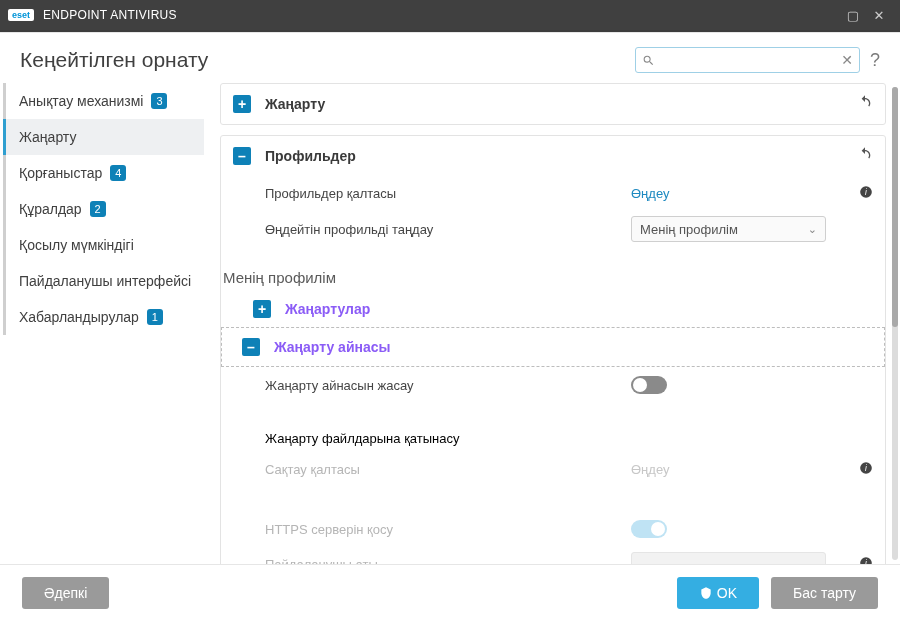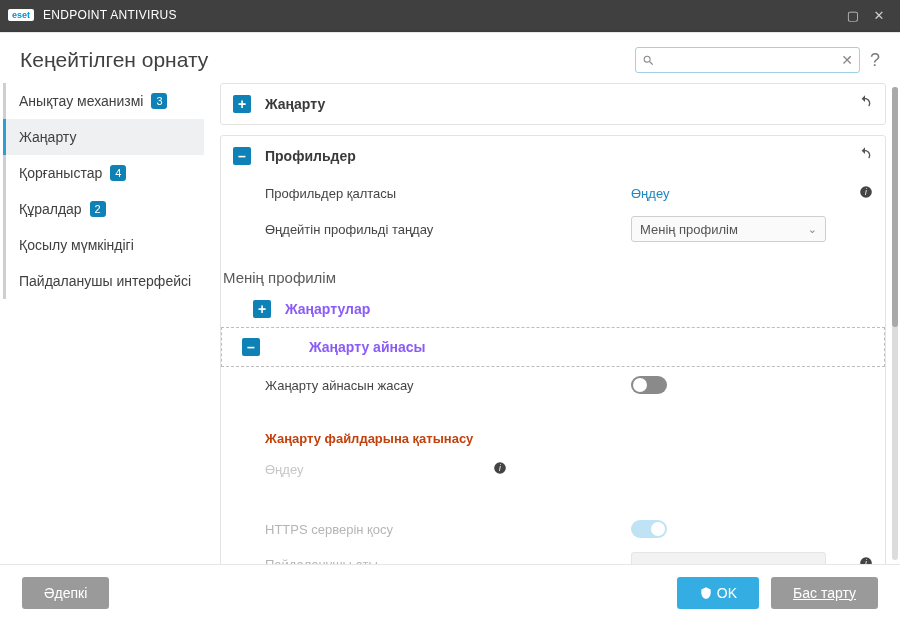--- a/index.html
+++ b/index.html
@@ -45,55 +45,55 @@
   .sec-head .expander.minus::before { content: "–"; }
   .sec-head .expander.plus::before { content: "+"; }
   .sec-head .title { font-weight: 600; font-size: 14px; color: #3a3a3a; flex: 1; }
   .sec-head .revert { color: #555; cursor: pointer; }
   .sec-head .revert svg { width: 16px; height: 16px; }
 
   .sec-body { padding: 2px 12px 12px 12px; }
   .row { display: flex; align-items: center; padding: 7px 0 7px 32px; font-size: 13px; color: #454545; }
   .row.disabled { color: #b5b5b5; }
   .row .label { flex: 1; }
-  .row .label.bold { font-weight: 700; color: #c2410c; }
+  .row .label.bold { font-weight: 400; color: #000000; }
   .row .ctrl { width: 220px; display: flex; align-items: center; }
   .row .info { margin-left: 8px; color: #444; cursor: pointer; font-size: 14px; }
   .row .info svg { width: 14px; height: 14px; fill: #444; }
   .row.disabled .info svg { fill: #444; }
 
   .link { color: #1d89c0; cursor: pointer; }
 
   .select { border: 1px solid #cfcfcf; border-radius: 3px; height: 26px; width: 195px; display: flex; align-items: center; padding: 0 8px; font-size: 13px; color: #555; background: #fafafa; }
   .select .caret { margin-left: auto; color: #888; font-size: 11px; }
 
   .textfield { border: 1px solid #e5e5e5; background: #f2f2f2; border-radius: 3px; height: 24px; width: 195px; }
 
   .subprofile { font-size: 15px; color: #5a5a5a; padding: 8px 0 4px 2px; }
   .inner-head { display: flex; align-items: center; padding: 10px 12px; border-top: 1px solid #eee; }
   .inner-head.first { border-top: none; }
   .inner-head .expander { width: 18px; height: 18px; background: #0e81b7; color: #fff; display: inline-flex; align-items: center; justify-content: center; border-radius: 2px; font-size: 14px; margin-right: 14px; margin-left: 20px; line-height: 1; font-weight: bold;}
   .inner-head .expander.minus::before { content: "–"; }
   .inner-head .expander.plus::before { content: "+"; }
   .inner-head .title { font-weight: 600; font-size: 14px; color: #8b5cf6; flex: 1; }
-  .inner-head.dashed { border: 1px dashed #bdbdbd; margin-top: -1px; gap: 35px; }
+  .inner-head.dashed { border: 1px dashed #bdbdbd; margin-top: -1px; }
 
   
   .toggle { width: 36px; height: 18px; background: #8a8a8a; border-radius: 9px; position: relative; cursor: pointer; }
   .toggle::after { content: ""; width: 14px; height: 14px; background: #fff; border-radius: 50%; position: absolute; top: 2px; left: 2px; }
   .toggle.disabled { background: #bfe3f4; }
   .toggle.disabled::after { right: 2px; left: auto; }
 
   
   .footer { height: 56px; border-top: 1px solid #e6e6e6; background: #fff; display: flex; align-items: center; padding: 0 22px; }
   .btn { height: 32px; padding: 0 22px; border-radius: 3px; font-size: 14px; cursor: pointer; border: none; display: inline-flex; align-items: center; }
   .btn-default { background: #9a9a9a; color: #fff; }
   .btn-ok { background: #34aee2; color: #fff; }
   .btn-ok svg { width: 14px; height: 14px; fill: #fff; margin-right: 4px; }
-  .btn-cancel { background: #9a9a9a; color: #fff; margin-left: 12px; text-decoration: underline; }
+  .btn-cancel { background: #9a9a9a; color: #fff; margin-left: 12px; }
   .footer .spacer { flex: 1; }
 </style>
 </head>
 <body>
 
 <div class="titlebar">
   <span class="brand">eset</span>
   <span class="product">ENDPOINT ANTIVIRUS</span>
   <span class="spacer"></span>
   <span class="winbtn">▢</span>
@@ -131,20 +131,24 @@
     <div class="side-item">
       <span>Құралдар</span>
       <span class="badge">2</span>
     </div>
     <div class="side-item">
       <span>Қосылу мүмкіндігі</span>
     </div>
     <div class="side-item">
       <span>Пайдаланушы интерфейсі</span>
     </div>
+    <div class="side-item">
+      <span>Хабарландырулар</span>
+      <span class="badge">1</span>
+    </div>
   </div>
 
   <div class="content">
 
     <div class="section">
       <div class="sec-head">
         <span class="expander plus"></span>
         <span class="title">Жаңарту</span>
         <span class="revert">
           <svg viewBox="0 0 24 24">
@@ -220,20 +224,21 @@
 
         <div style="height:22px"></div>
 
         <div class="row">
           <span class="label bold">Жаңарту файлдарына қатынасу</span>
           <span class="ctrl"></span>
           <span class="info" style="visibility:hidden"><svg viewBox="0 0 24 24"></svg></span>
         </div>
 
         <div class="row disabled">
+          <span class="label">Сақтау қалтасы</span>
           <span class="ctrl">
               <span style="color:#c7c7c7">Өңдеу</span>
             </span>
           <span class="info"><svg viewBox="0 0 24 24">
                 <circle cx="12" cy="12" r="10"></circle>
                 <text x="12" y="17" text-anchor="middle" font-size="14" fill="#fff" font-family="serif" font-style="italic">i</text>
               </svg></span>
         </div>
 
         <div style="height:28px"></div>

